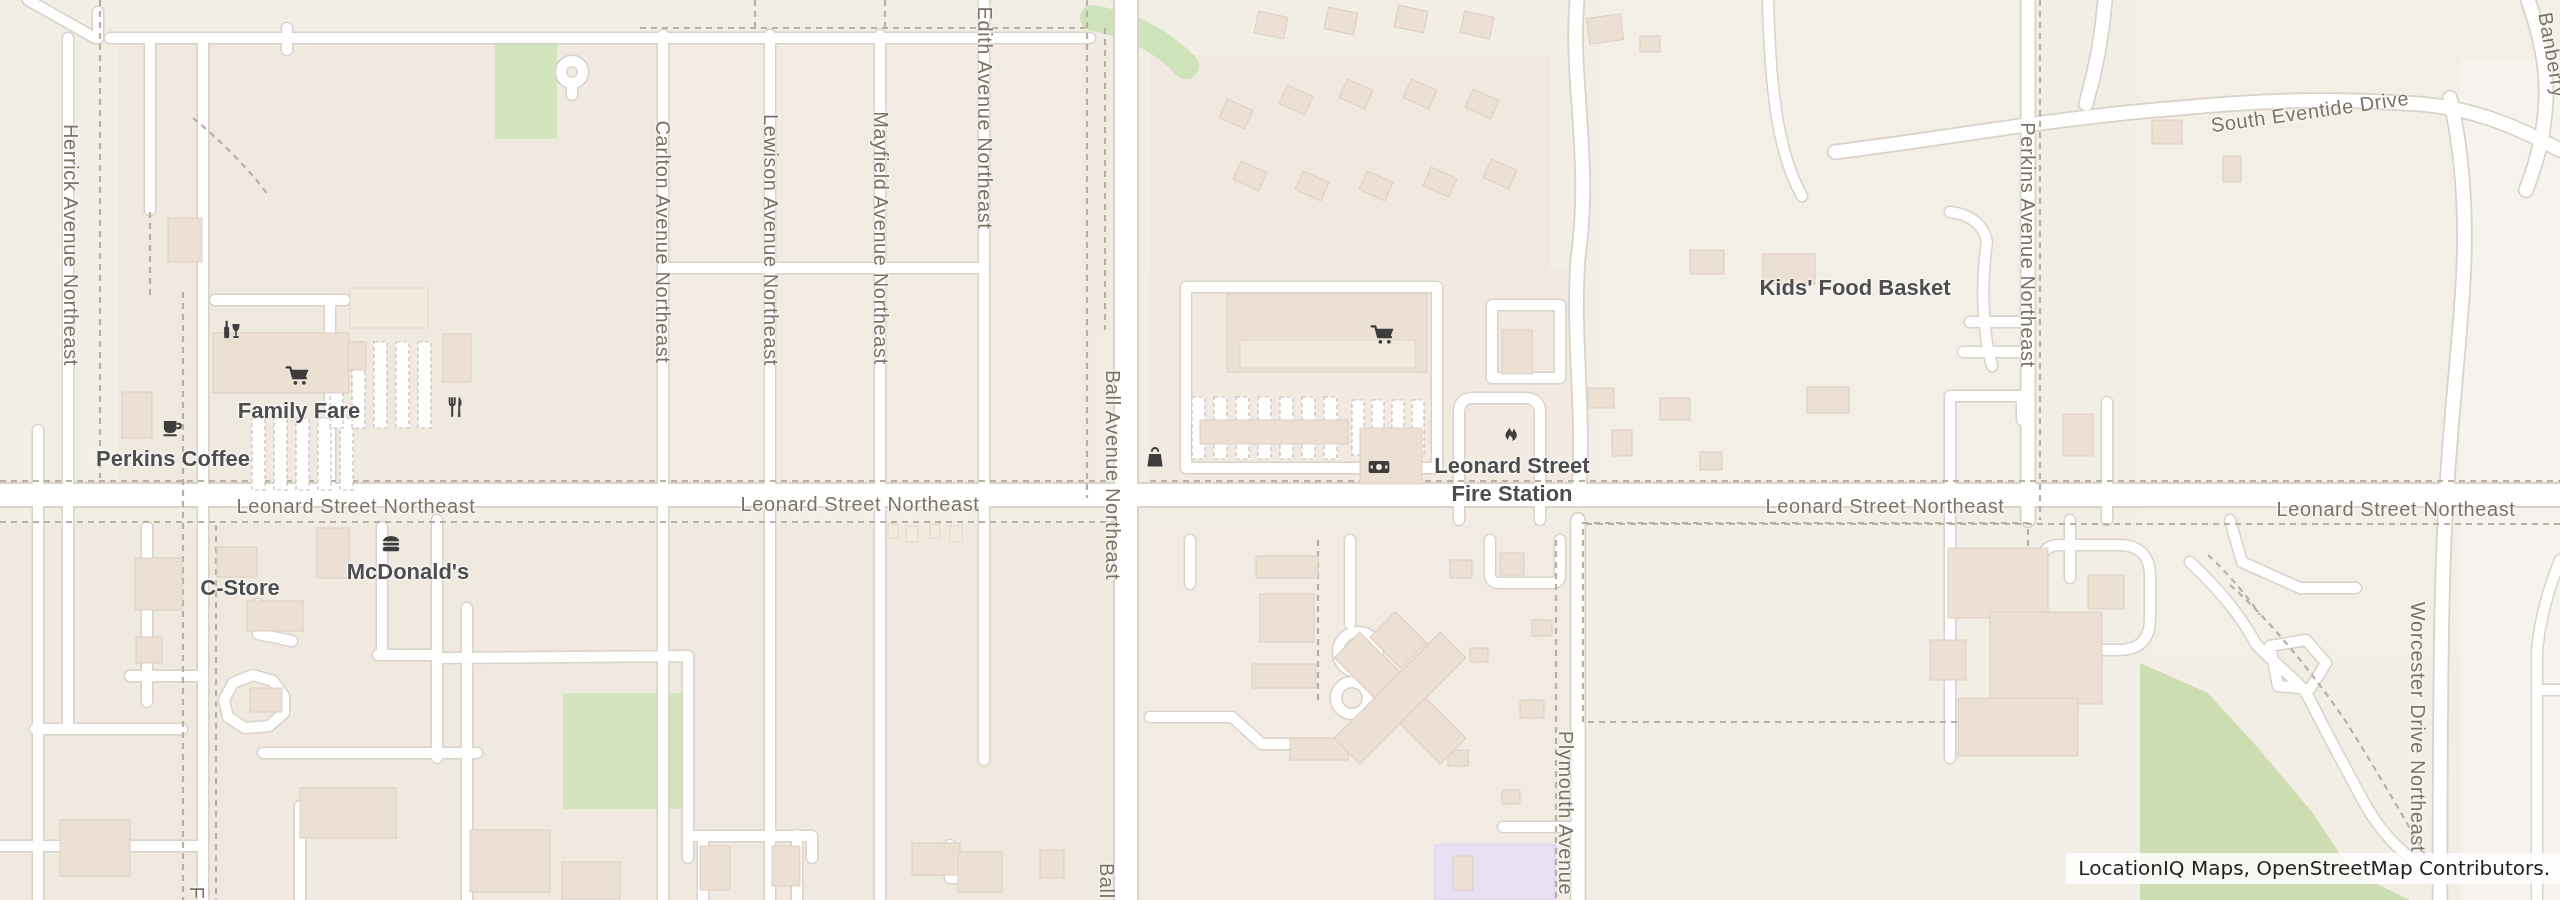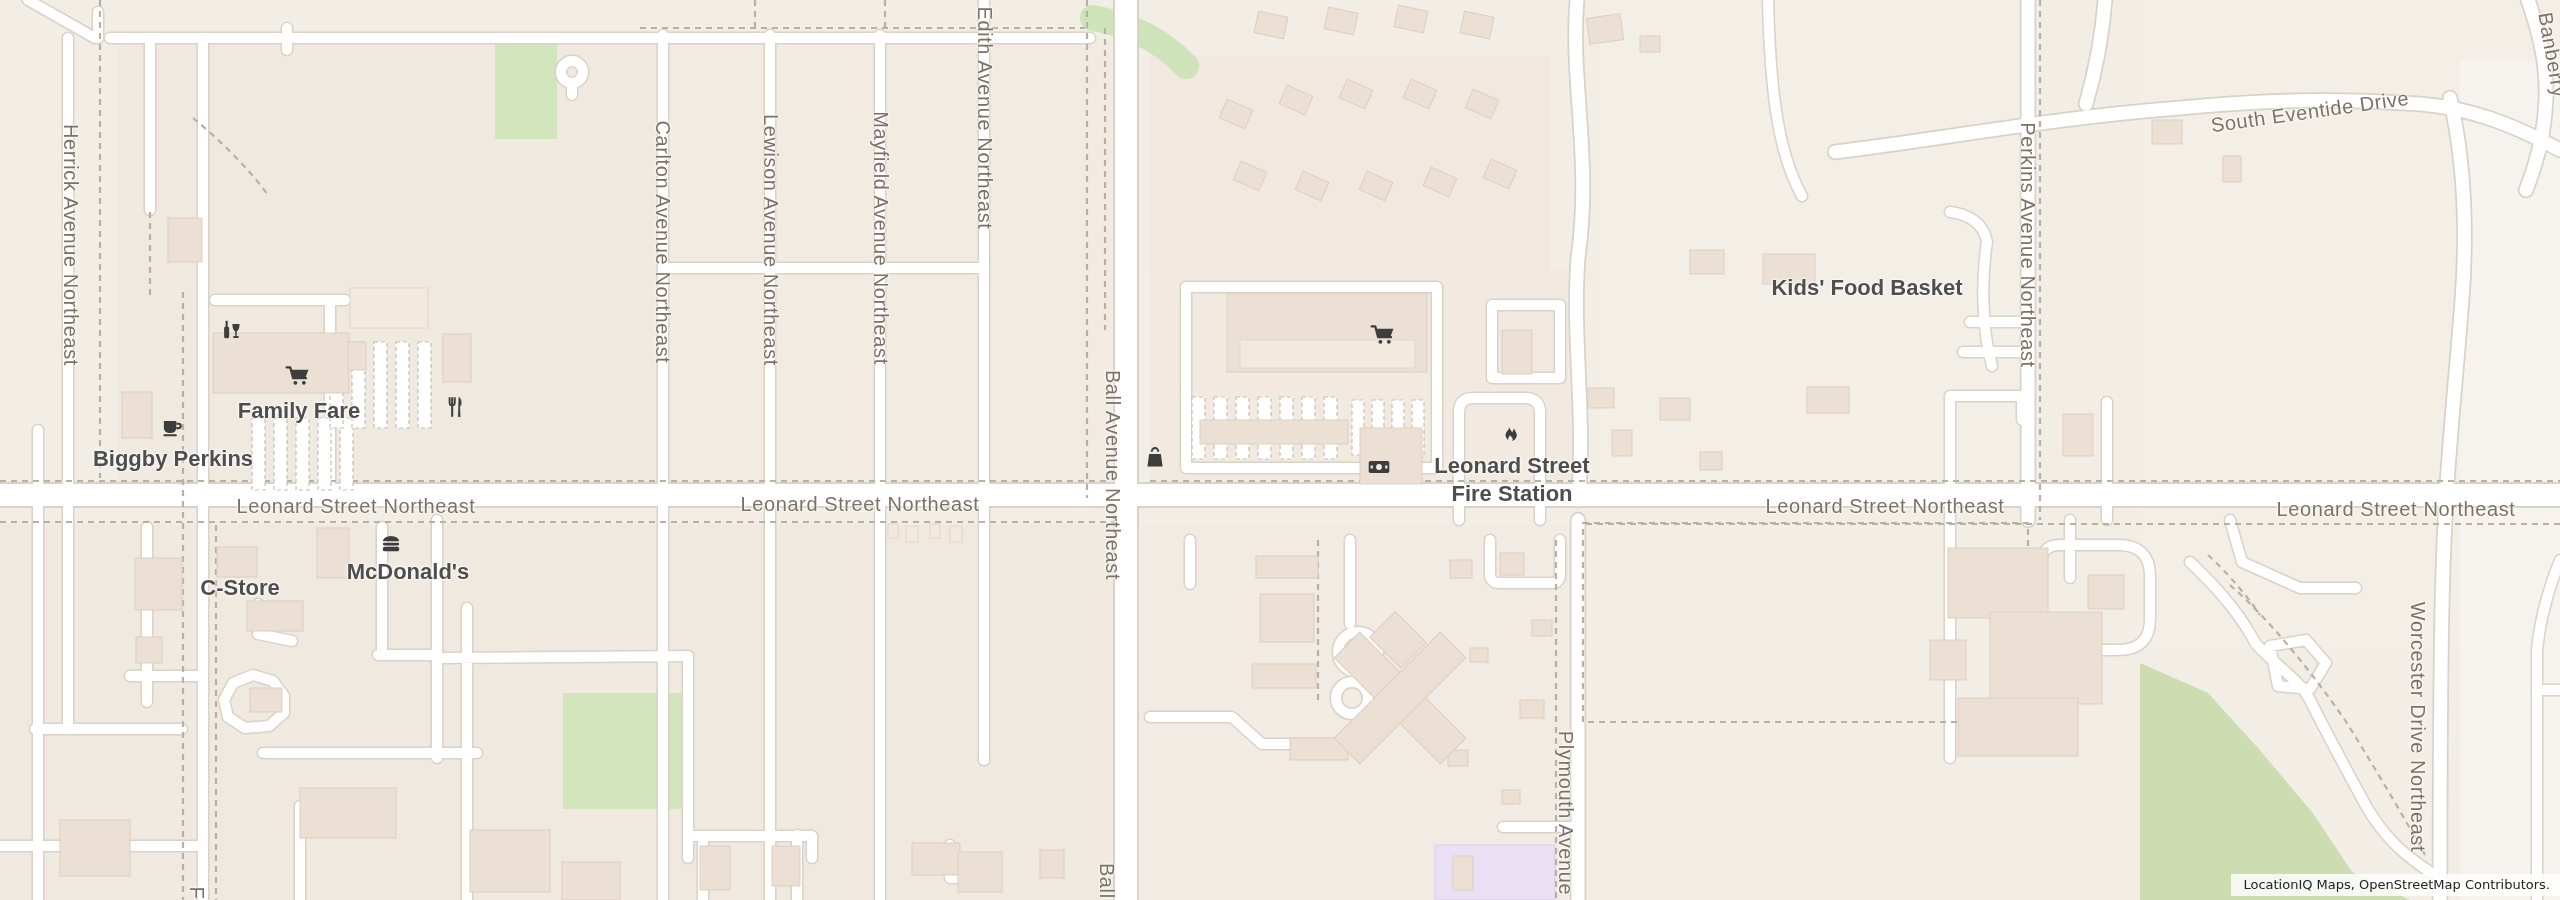--- a/index.html
+++ b/index.html
@@ -15,22 +15,22 @@
   .pbar{fill:#ffffff;stroke:#c7bfb1;stroke-width:1.2;stroke-dasharray:4 3;}
   .lab{position:absolute;white-space:nowrap;transform:translate(-50%,-50%);
        color:#7b7164;font-size:20px;letter-spacing:.6px;
        text-shadow:0 0 2px #fff,0 0 2px #fff,0 0 4px #fff;}
   .vlab{transform:translate(-50%,-50%) rotate(90deg);}
   .poi{position:absolute;white-space:nowrap;transform:translate(-50%,-50%);
        color:#4e4e4e;font-size:22px;font-weight:600;
        text-shadow:0 0 2px #fff,0 0 2px #fff,0 0 4px #fff;}
   .micon{position:absolute;width:26px;height:26px;transform:translate(-50%,-50%);}
   .micon svg{width:100%;height:100%;}
-  .attr{position:absolute;right:0;bottom:4px;background:rgba(255,255,255,.82);
-        padding:3px 10px 4px 12px;font-size:13px;color:#222;
+  .attr{position:absolute;right:0;bottom:16px;background:rgba(255,255,255,.82);
+        padding:3px 10px 4px 12px;font-size:20px;color:#222;
         font-family:"DejaVu Sans",sans-serif;}
 </style>
 </head>
 <body>
 
 <div class="map">
 
   <div class="tint" style="left:118px;top:42px;width:545px;height:440px;background:#f0e9e0;"></div>
   <div class="tint" style="left:666px;top:40px;width:455px;height:460px;background:#f1ebe2;"></div>
   <div class="tint" style="left:0;top:525px;width:1130px;height:375px;background:#efe9df;"></div>
@@ -189,24 +189,24 @@
   <span class="lab vlab" style="left:2027px;top:245px;">Perkins Avenue Northeast</span>
   <span class="lab vlab" style="left:2417px;top:727px;">Worcester Drive Northeast</span>
   <span class="lab" style="left:2552px;top:55px;transform:translate(-50%,-50%) rotate(80deg);">Banberry</span>
   <span class="lab" style="left:2310px;top:112px;transform:translate(-50%,-50%) rotate(-8deg);">South Eventide Drive</span>
   <span class="lab" style="left:356px;top:506px;">Leonard Street Northeast</span>
   <span class="lab" style="left:860px;top:504px;">Leonard Street Northeast</span>
   <span class="lab" style="left:1885px;top:506px;">Leonard Street Northeast</span>
   <span class="lab" style="left:2396px;top:509px;">Leonard Street Northeast</span>
 
   <span class="poi" style="left:299px;top:411px;">Family Fare</span>
-  <span class="poi" style="left:173px;top:459px;">Biggby Perkins</span>
+  <span class="poi" style="left:173px;top:459px;">Perkins Coffee</span>
   <span class="poi" style="left:240px;top:588px;">C-Store</span>
   <span class="poi" style="left:392px;top:572px;padding-left:32px;">McDonald's</span>
-  <span class="poi" style="left:1855px;top:288px;margin-left:12px;">Kids' Food Basket</span>
+  <span class="poi" style="left:1855px;top:288px;">Kids' Food Basket</span>
   <span class="poi" style="left:1512px;top:466px;">Leonard Street</span>
   <span class="poi" style="left:1512px;top:494px;">Fire Station</span>
   <span class="poi" style="left:880px;top:910px;">Walker Juvenile</span>
 
   <span class="micon" style="left:230px;top:330px;">
     <svg viewBox="0 0 24 24" fill="#3d3d3d">
         <rect x="6.6" y="9" width="4.6" height="10.5" rx="1.3"></rect>
         <rect x="7.9" y="3.5" width="2" height="6"></rect>
         <path d="M14.2 6.5h6.6c0 4.6-1.5 6.8-3.3 6.8s-3.3-2.2-3.3-6.8z"></path>
         <rect x="16.8" y="12.8" width="1.4" height="4.6"></rect>

